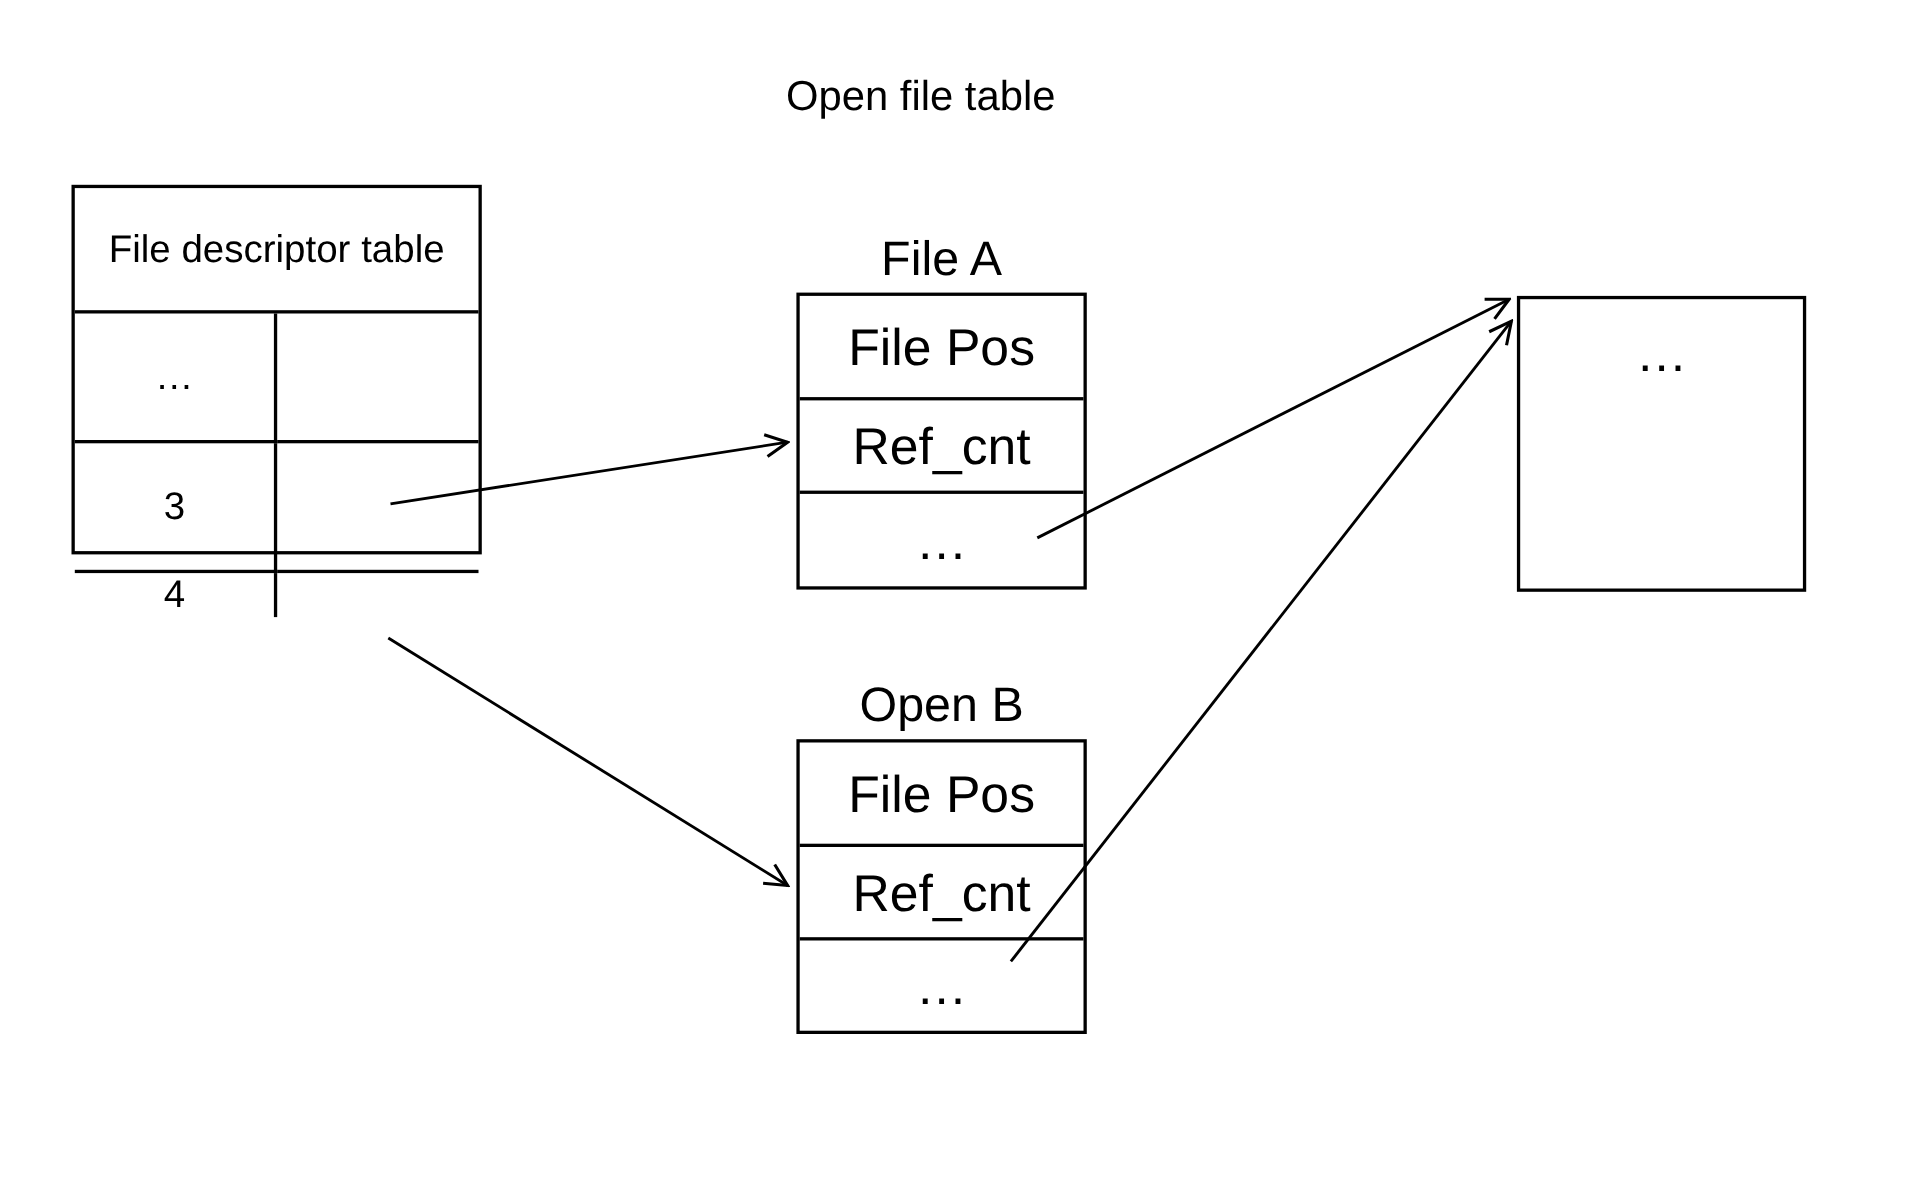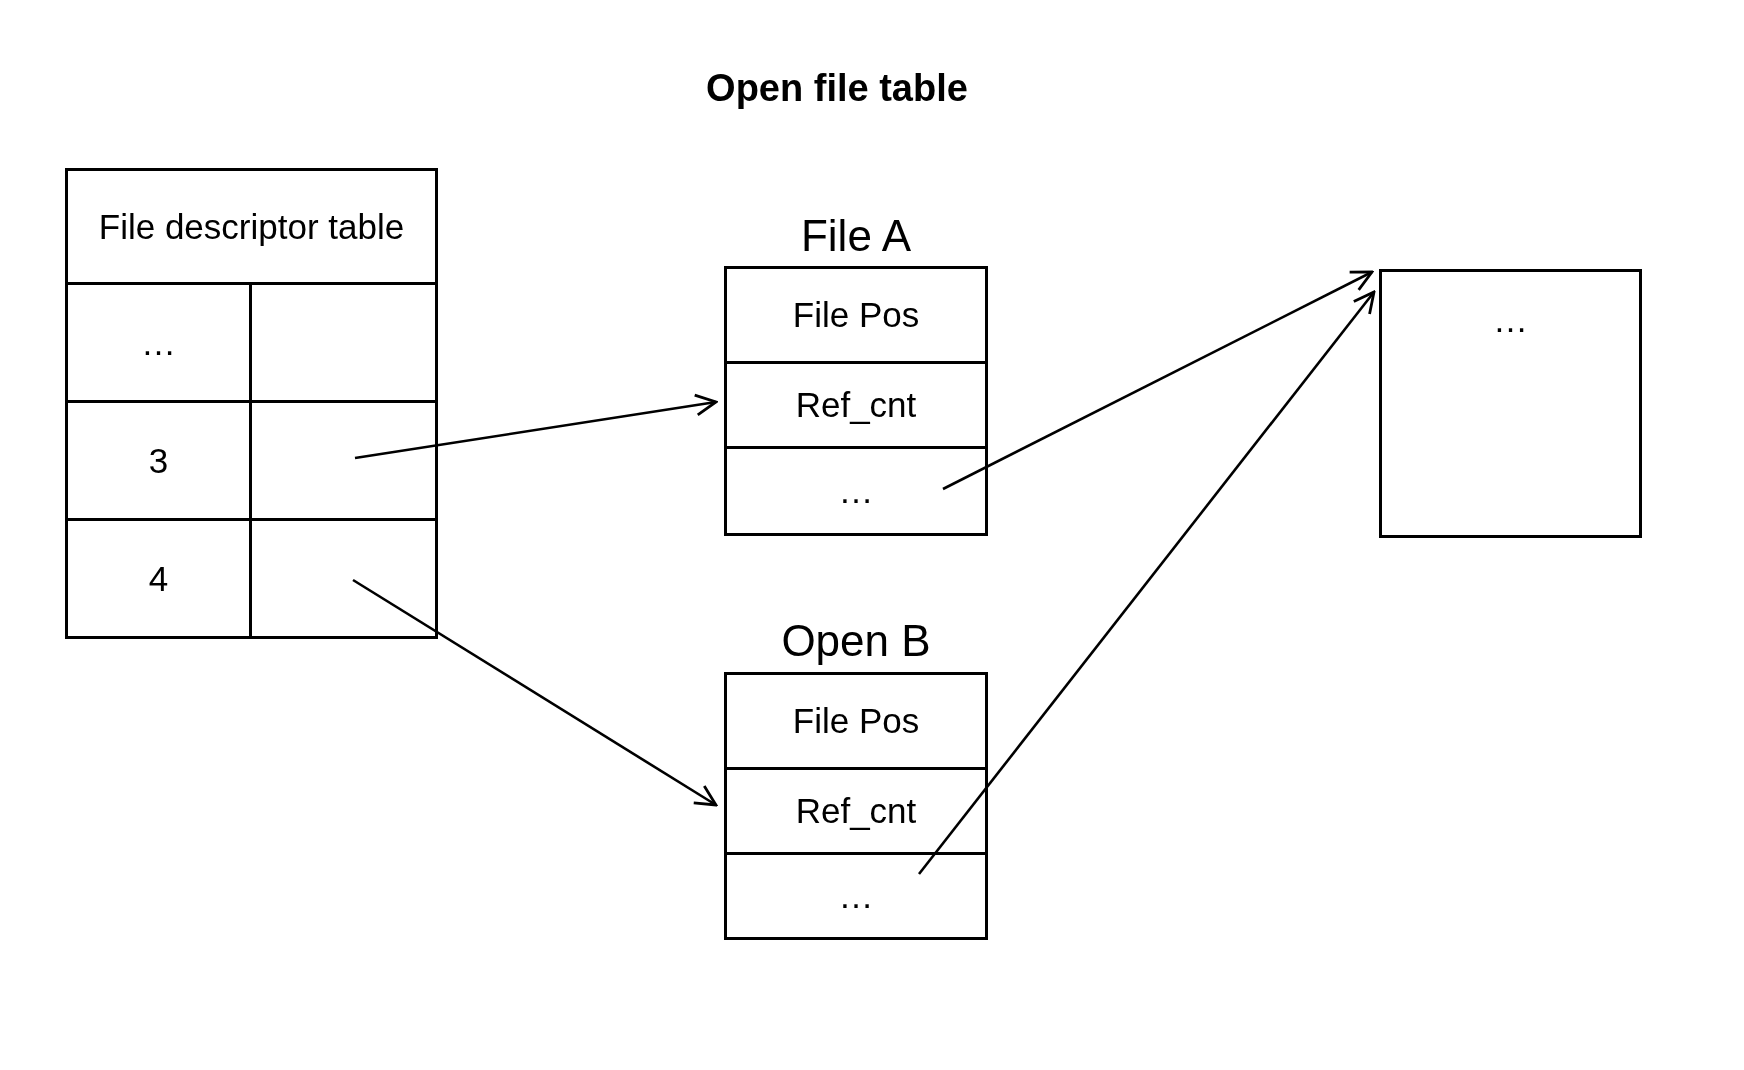--- a/index.html
+++ b/index.html
@@ -15,34 +15,33 @@
     font-family: "Liberation Sans", sans-serif;
     color: #000000;
     overflow: hidden;
   }
   .floating-label {
     position: absolute;
     text-align: center;
     font-size: 38px;
     line-height: 1.2;
     white-space: nowrap;
-    font-weight: bold;
   }
   .box-label {
     position: absolute;
     text-align: center;
     font-size: 44px;
     line-height: 1.2;
     white-space: nowrap;
   }
   
   .fd-table {
     position: absolute;
     left: 65px; top: 168px;
-    width: 373px; height: 471px;
+    width: 373px; height: 336px;
     border: 3px solid #000;
     box-sizing: border-box;
     display: grid;
     grid-template-columns: 184px 1fr;
     grid-template-rows: 114px 118px 118px 1fr;
   }
   .fd-header {
     grid-column: 1 / 3;
     border-bottom: 3px solid #000;
     box-sizing: border-box;
@@ -68,21 +67,21 @@
     position: absolute;
     border: 3px solid #000;
     box-sizing: border-box;
     display: grid;
   }
   .stack .cell {
     box-sizing: border-box;
     display: flex;
     align-items: center;
     justify-content: center;
-    font-size: 35px;
+    font-size: 47px;
   }
   .stack .cell.rule { border-bottom: 3px solid #000; }
   .stack.file-a { left: 724px; top: 266px; width: 264px; height: 270px; grid-template-rows: 95px 85px 1fr; }
   .stack.file-b { left: 724px; top: 672px; width: 264px; height: 268px; grid-template-rows: 95px 85px 1fr; }
   .stack.inode  { left: 1379px; top: 269px; width: 263px; height: 269px; grid-template-rows: 96px 85px 1fr; }
   .arrows {
     position: absolute;
     left: 0; top: 0;
     width: 1744px;
     height: 1070px;

